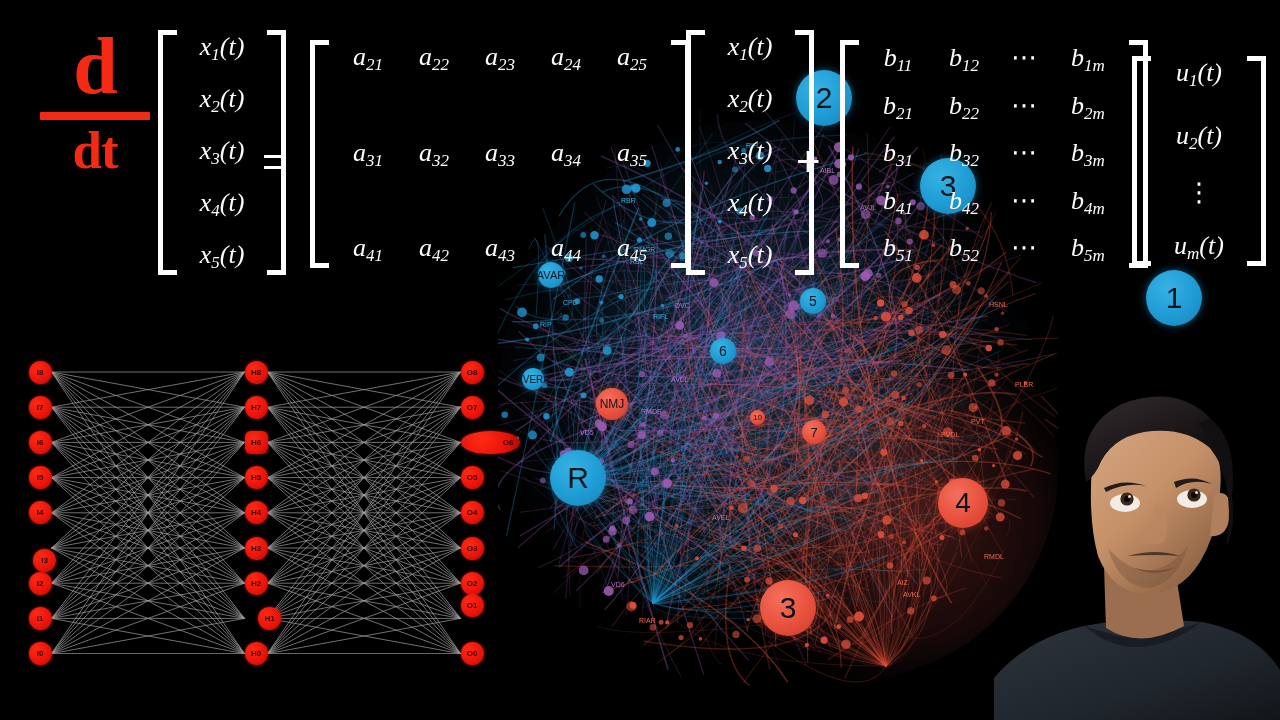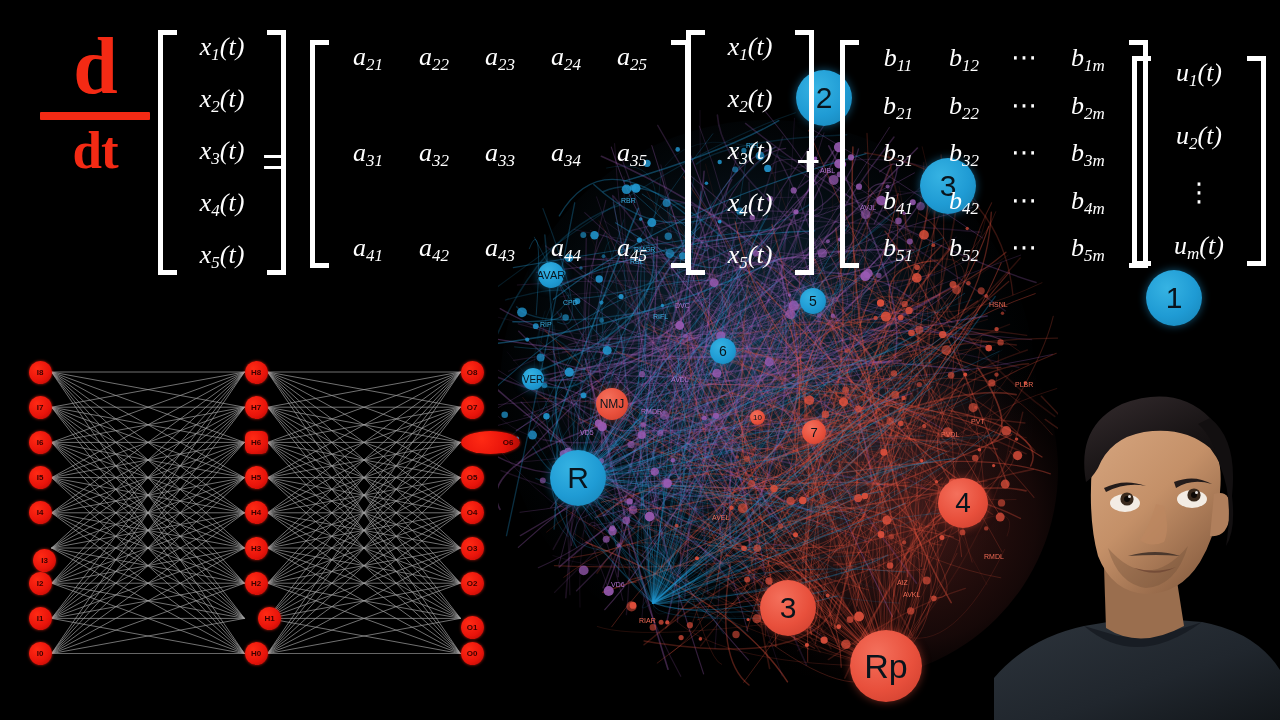--- a/index.html
+++ b/index.html
@@ -1291,21 +1291,20 @@
       <div class="chub blue" style="left:298px;top:-40px;width:56px;height:56px;font-size:30px;">2</div>
       <div class="chub blue" style="left:422px;top:48px;width:56px;height:56px;font-size:30px;">3</div>
       <div class="chub blue" style="left:648px;top:160px;width:56px;height:56px;font-size:30px;">1</div>
       <div class="chub blue" style="left:302px;top:178px;width:26px;height:26px;font-size:14px;">5</div>
       <div class="chub blue" style="left:212px;top:228px;width:26px;height:26px;font-size:14px;">6</div>
       <div class="chub red" style="left:304px;top:310px;width:24px;height:24px;font-size:13px;">7</div>
       <div class="chub red" style="left:252px;top:300px;width:15px;height:15px;font-size:8px;">10</div>
       <div class="chub blue" style="left:52px;top:340px;width:56px;height:56px;font-size:30px;">R</div>
       <div class="chub red" style="left:262px;top:470px;width:56px;height:56px;font-size:30px;">3</div>
       <div class="chub red" style="left:440px;top:368px;width:50px;height:50px;font-size:28px;">4</div>
-      <div class="chub red" style="left:352px;top:520px;width:72px;height:72px;font-size:34px;">Rp</div>
       <div class="chub red" style="left:98px;top:278px;width:32px;height:32px;font-size:12px;">NMJ</div>
       <div class="chub blue" style="left:40px;top:152px;width:26px;height:26px;font-size:11px;">AVAR</div>
       <div class="chub blue" style="left:24px;top:258px;width:22px;height:22px;font-size:10px;">VER</div>
     </div>
 
   <div id="equation">
 
     <div class="ddt">
       <div class="num">d</div>
       <div class="bar"></div>
@@ -1631,21 +1630,21 @@
         <div class="nnode" style="left:226.5px;top:213.70000000000002px;">H2</div>
         <div class="nnode" style="left:240px;top:248.90000000000003px;">H1</div>
         <div class="nnode" style="left:226.5px;top:284.1px;">H0</div>
         <div class="nnode" style="left:442.5px;top:2.5px;">O8</div>
         <div class="nnode" style="left:442.5px;top:37.7px;">O7</div>
         <div class="nnode" style="left:442.5px;top:72.9px;padding-left:36px;">O6</div>
         <div class="nnode" style="left:442.5px;top:108.10000000000001px;">O5</div>
         <div class="nnode" style="left:442.5px;top:143.3px;">O4</div>
         <div class="nnode" style="left:442.5px;top:178.5px;">O3</div>
         <div class="nnode" style="left:442.5px;top:213.70000000000002px;">O2</div>
-        <div class="nnode" style="left:442.5px;top:258px;">O1</div>
+        <div class="nnode" style="left:442.5px;top:236px;">O1</div>
         <div class="nnode" style="left:442.5px;top:284.1px;">O0</div>
       </div>
   </div>
 
   <div id="presenter">
     <svg viewBox="0 0 292 350" width="292" height="350" aria-hidden="true">
       <defs>
         <linearGradient id="skin" x1="0" y1="0" x2="0.7" y2="1">
           <stop offset="0%" stop-color="#d8a882"></stop>
           <stop offset="55%" stop-color="#c49068"></stop>

